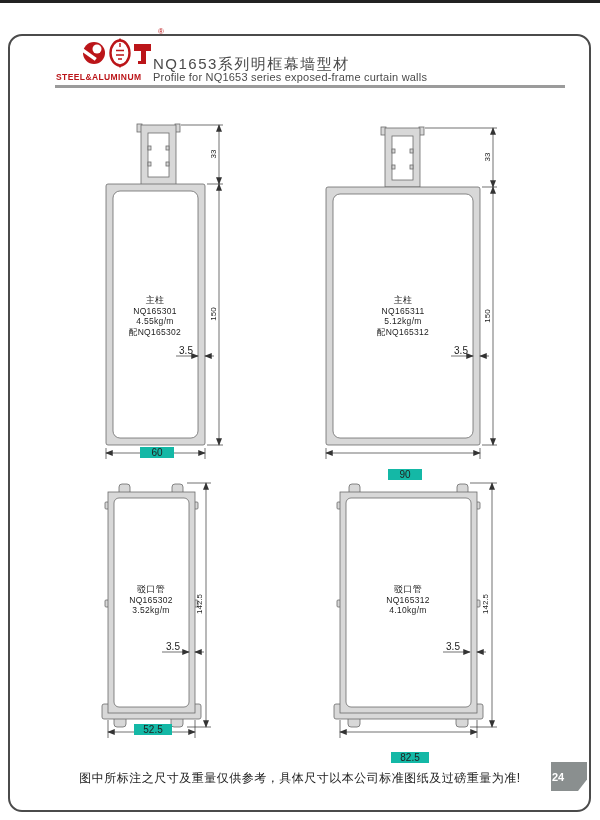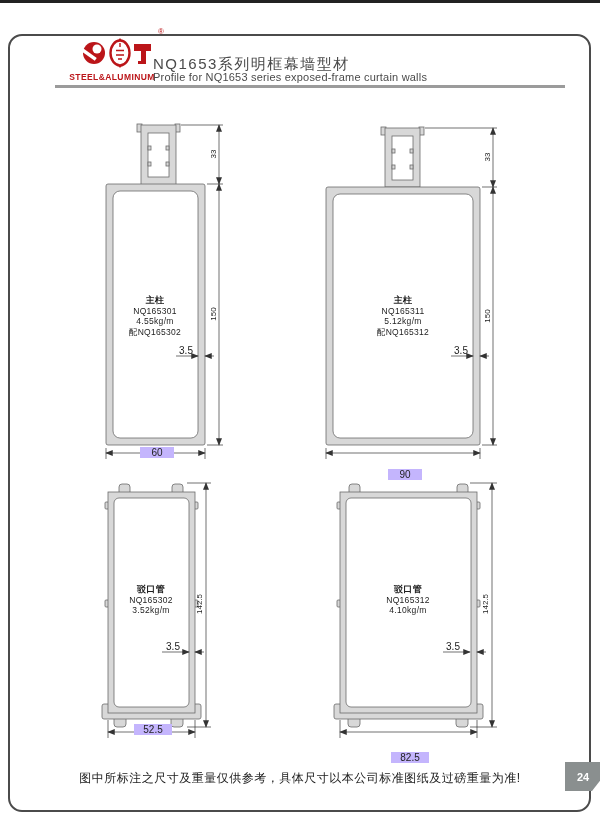--- a/index.html
+++ b/index.html
@@ -1,31 +1,31 @@
 <!DOCTYPE html>
 <html><head>
 <meta charset="utf-8">
 <style>
   html,body{margin:0;padding:0;background:#fff;}
   body{width:600px;height:820px;position:relative;font-family:"Liberation Sans","DejaVu Sans",sans-serif;overflow:hidden;}
   .abs{position:absolute;}
   .page-border{position:absolute;left:8px;top:34px;width:583px;height:778px;border:2px solid #4b4b4b;border-radius:14px;box-sizing:border-box;}
   .top-edge{position:absolute;left:0;top:0;width:600px;height:3px;background:#222;}
-  .brand-text{position:absolute;left:56px;top:72px;width:112px;font-size:8.5px;font-weight:bold;letter-spacing:0.4px;color:#bb1519;text-align:center;}
+  .brand-text{position:absolute;left:56px;top:72px;width:112px;font-size:8.5px;font-weight:bold;letter-spacing:0.4px;color:#bb1519;}
   .reg-mark{position:absolute;left:158px;top:27px;font-size:8px;color:#bb1519;}
   .title-cn{position:absolute;left:153px;top:55px;font-size:15px;color:#4a4a4a;letter-spacing:1.5px;}
   .title-en{position:absolute;left:153px;top:71px;font-size:11px;color:#4a4a4a;letter-spacing:0.2px;text-align:right;}
   .divider{position:absolute;left:55px;top:85px;width:510px;height:3px;background:#9b9b9b;}
   .pblock{position:absolute;text-align:center;color:#1d1d1d;font-size:8.5px;line-height:10.5px;letter-spacing:0.3px;}
-  .pblock .cn{font-size:9px;font-weight:bold;}
+  .pblock .cn{font-size:9px;}
   .dimlabel{position:absolute;font-size:10px;color:#222;text-align:center;white-space:nowrap;}
-  .dimlabel.bgw{background:#c4b5fd;padding:0 2px;}
+  .dimlabel.bgw{background:#14b8a6;padding:0 2px;}
   .vdim{position:absolute;height:10px;display:flex;align-items:center;justify-content:center;transform:rotate(-90deg);font-size:8px;color:#222;white-space:nowrap;}
   .footer-note{position:absolute;left:40px;right:40px;top:770px;text-align:center;font-size:12px;color:#222;letter-spacing:0.5px;}
-  .page-badge{position:absolute;left:551px;top:762px;width:36px;height:29px;background:#8a8f8f;clip-path:polygon(0 0,100% 0,100% 60%,75% 100%,0 100%);display:flex;align-items:center;color:#fff;font-size:11px;font-weight:bold;padding-left:12px;box-sizing:border-box;z-index:5;margin-left:14px;}
+  .page-badge{position:absolute;left:551px;top:762px;width:36px;height:29px;background:#8a8f8f;clip-path:polygon(0 0,100% 0,100% 60%,75% 100%,0 100%);display:flex;align-items:center;color:#fff;font-size:11px;font-weight:bold;padding-left:1px;box-sizing:border-box;z-index:5;}
   svg .wall{fill:#d8d8d8;stroke:#6b6b6b;stroke-width:0.8;}
   svg .hollow{fill:#ffffff;stroke:#6b6b6b;stroke-width:0.8;}
   svg .dim{stroke:#333;stroke-width:0.7;fill:none;}
 </style>
 </head>
 <body>
 
 <div class="top-edge"></div>
 <div class="page-border"></div>
 

